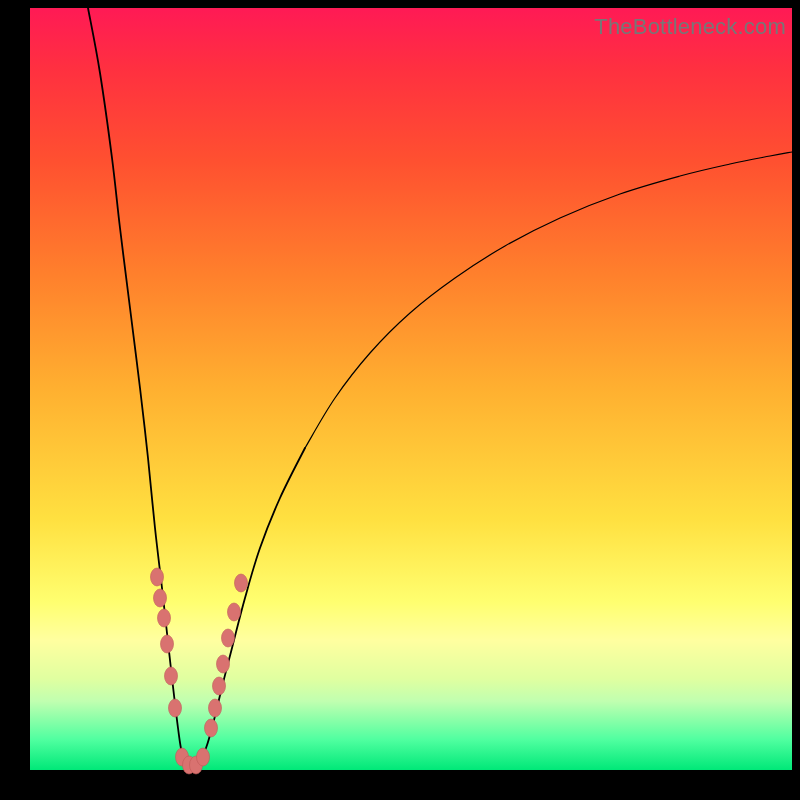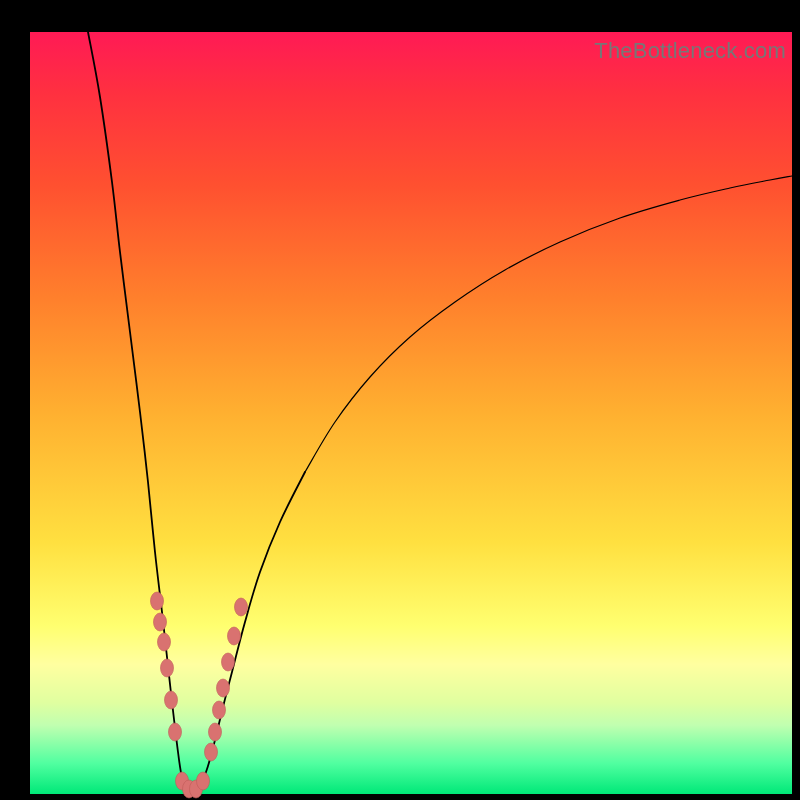--- a/index.html
+++ b/index.html
@@ -31,21 +31,20 @@
       #ff802c 35%,
       #ffb030 50%,
       #ffe040 67%,
       #ffff70 78%,
       #ffffa0 83%,
       #e0ffa0 88%,
       #c0ffb0 91%,
       #50ffa0 96%,
       #00e878 100%
     );
-    margin-top: 24px;
   }
   .watermark {
     position: absolute;
     top: 6px;
     right: 6px;
     font-size: 22px;
     font-weight: 500;
     color: #777;
     letter-spacing: 0.2px;
     user-select: none;

